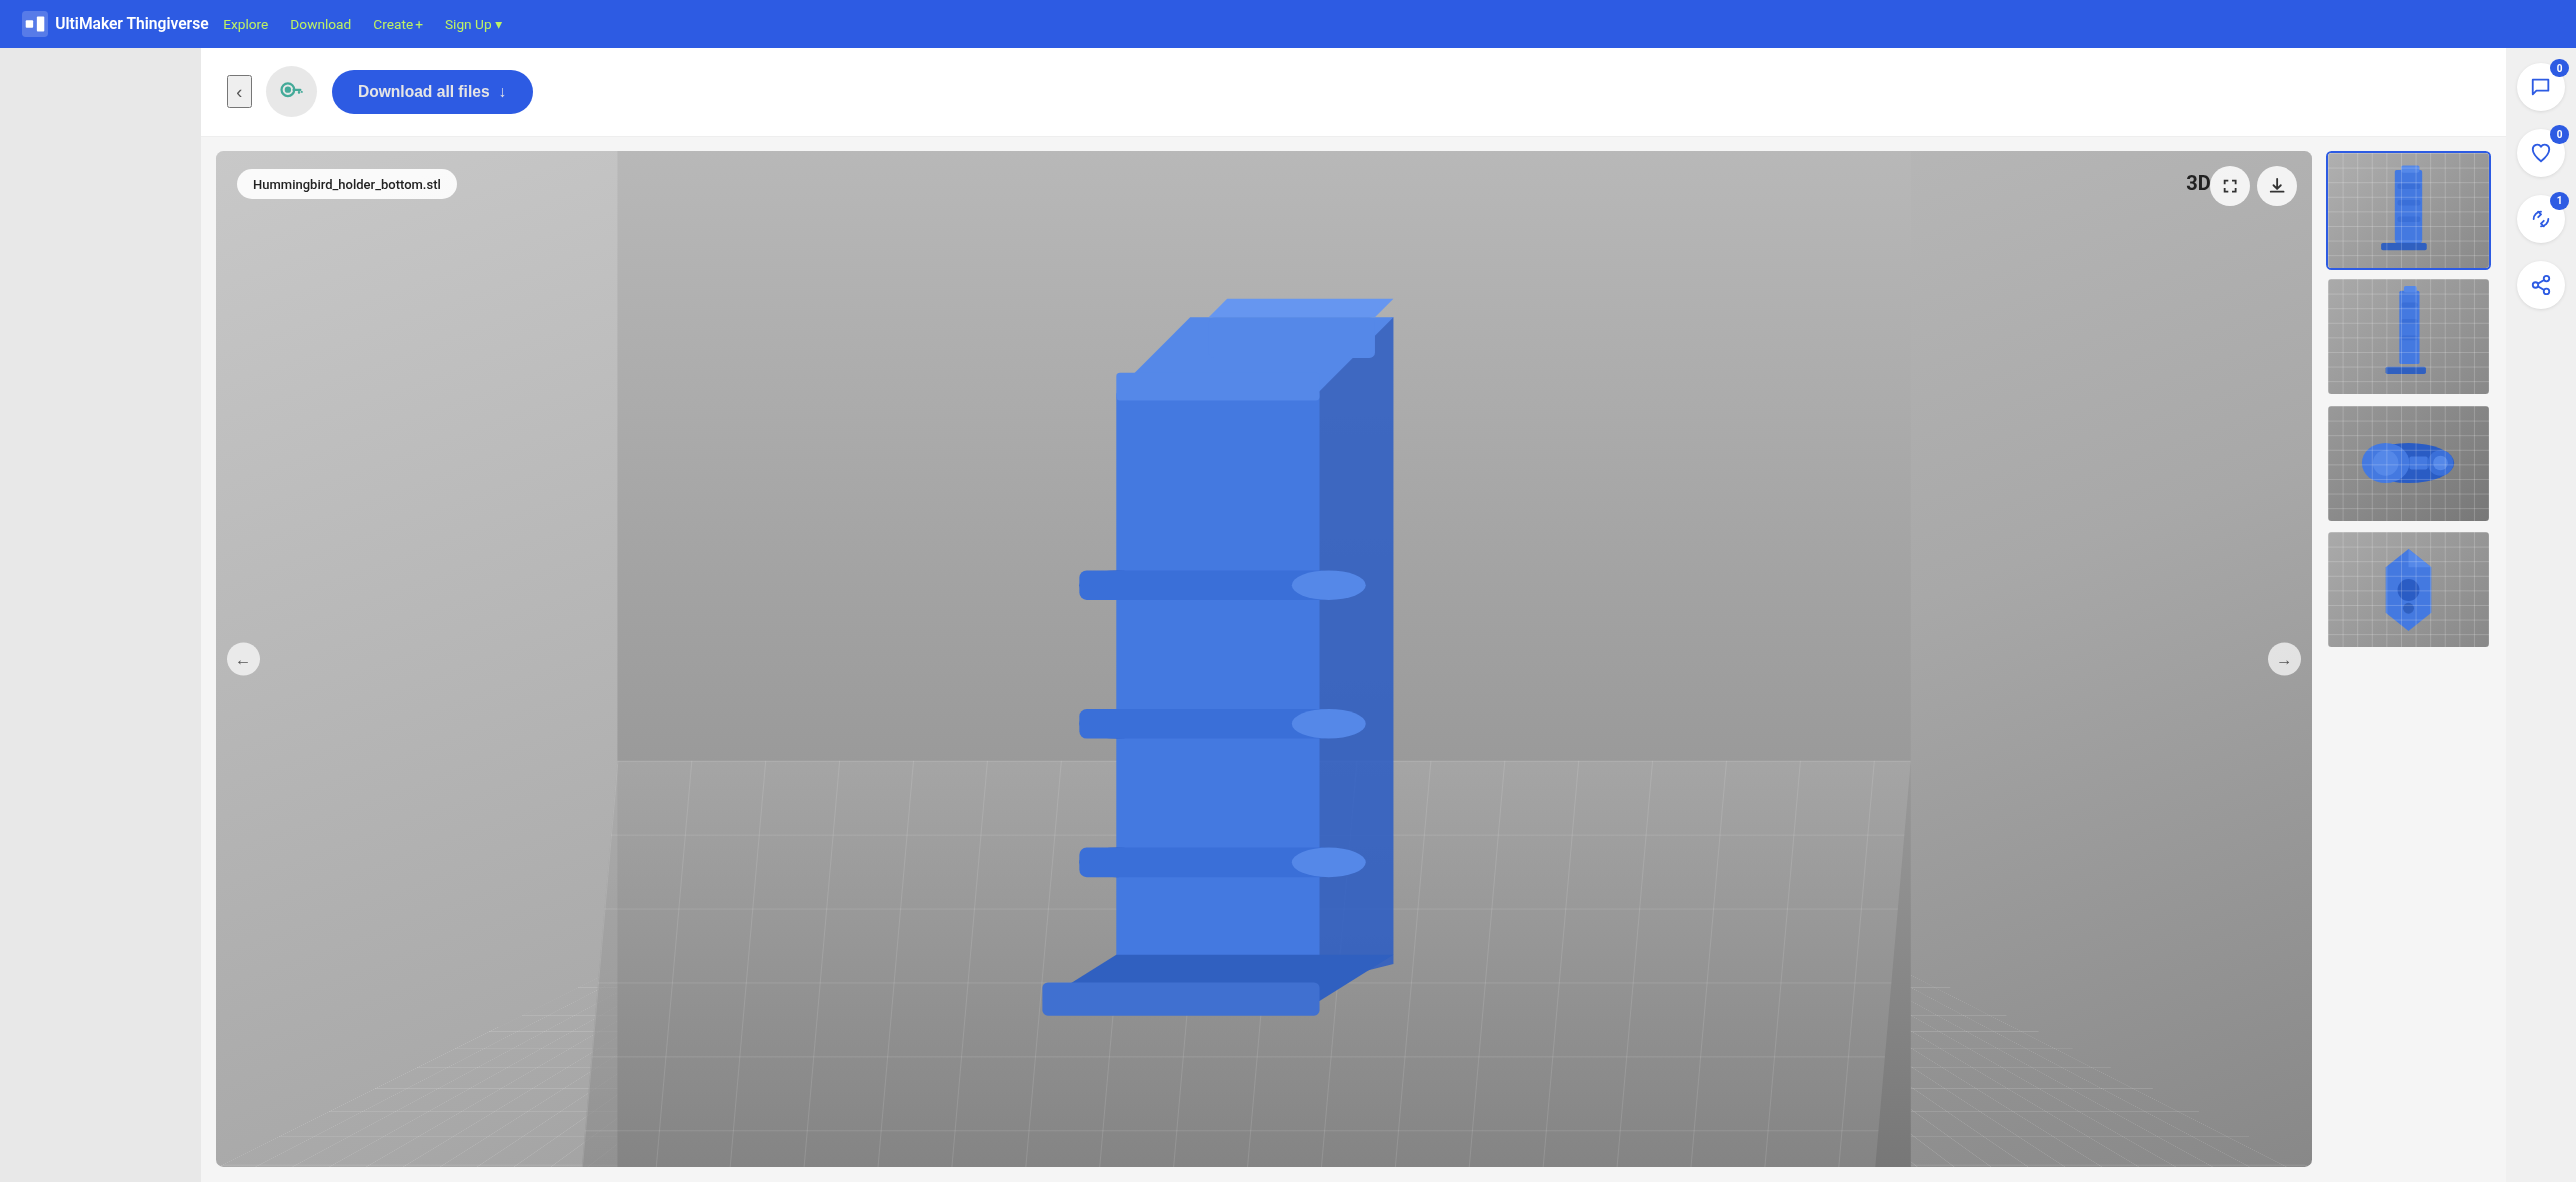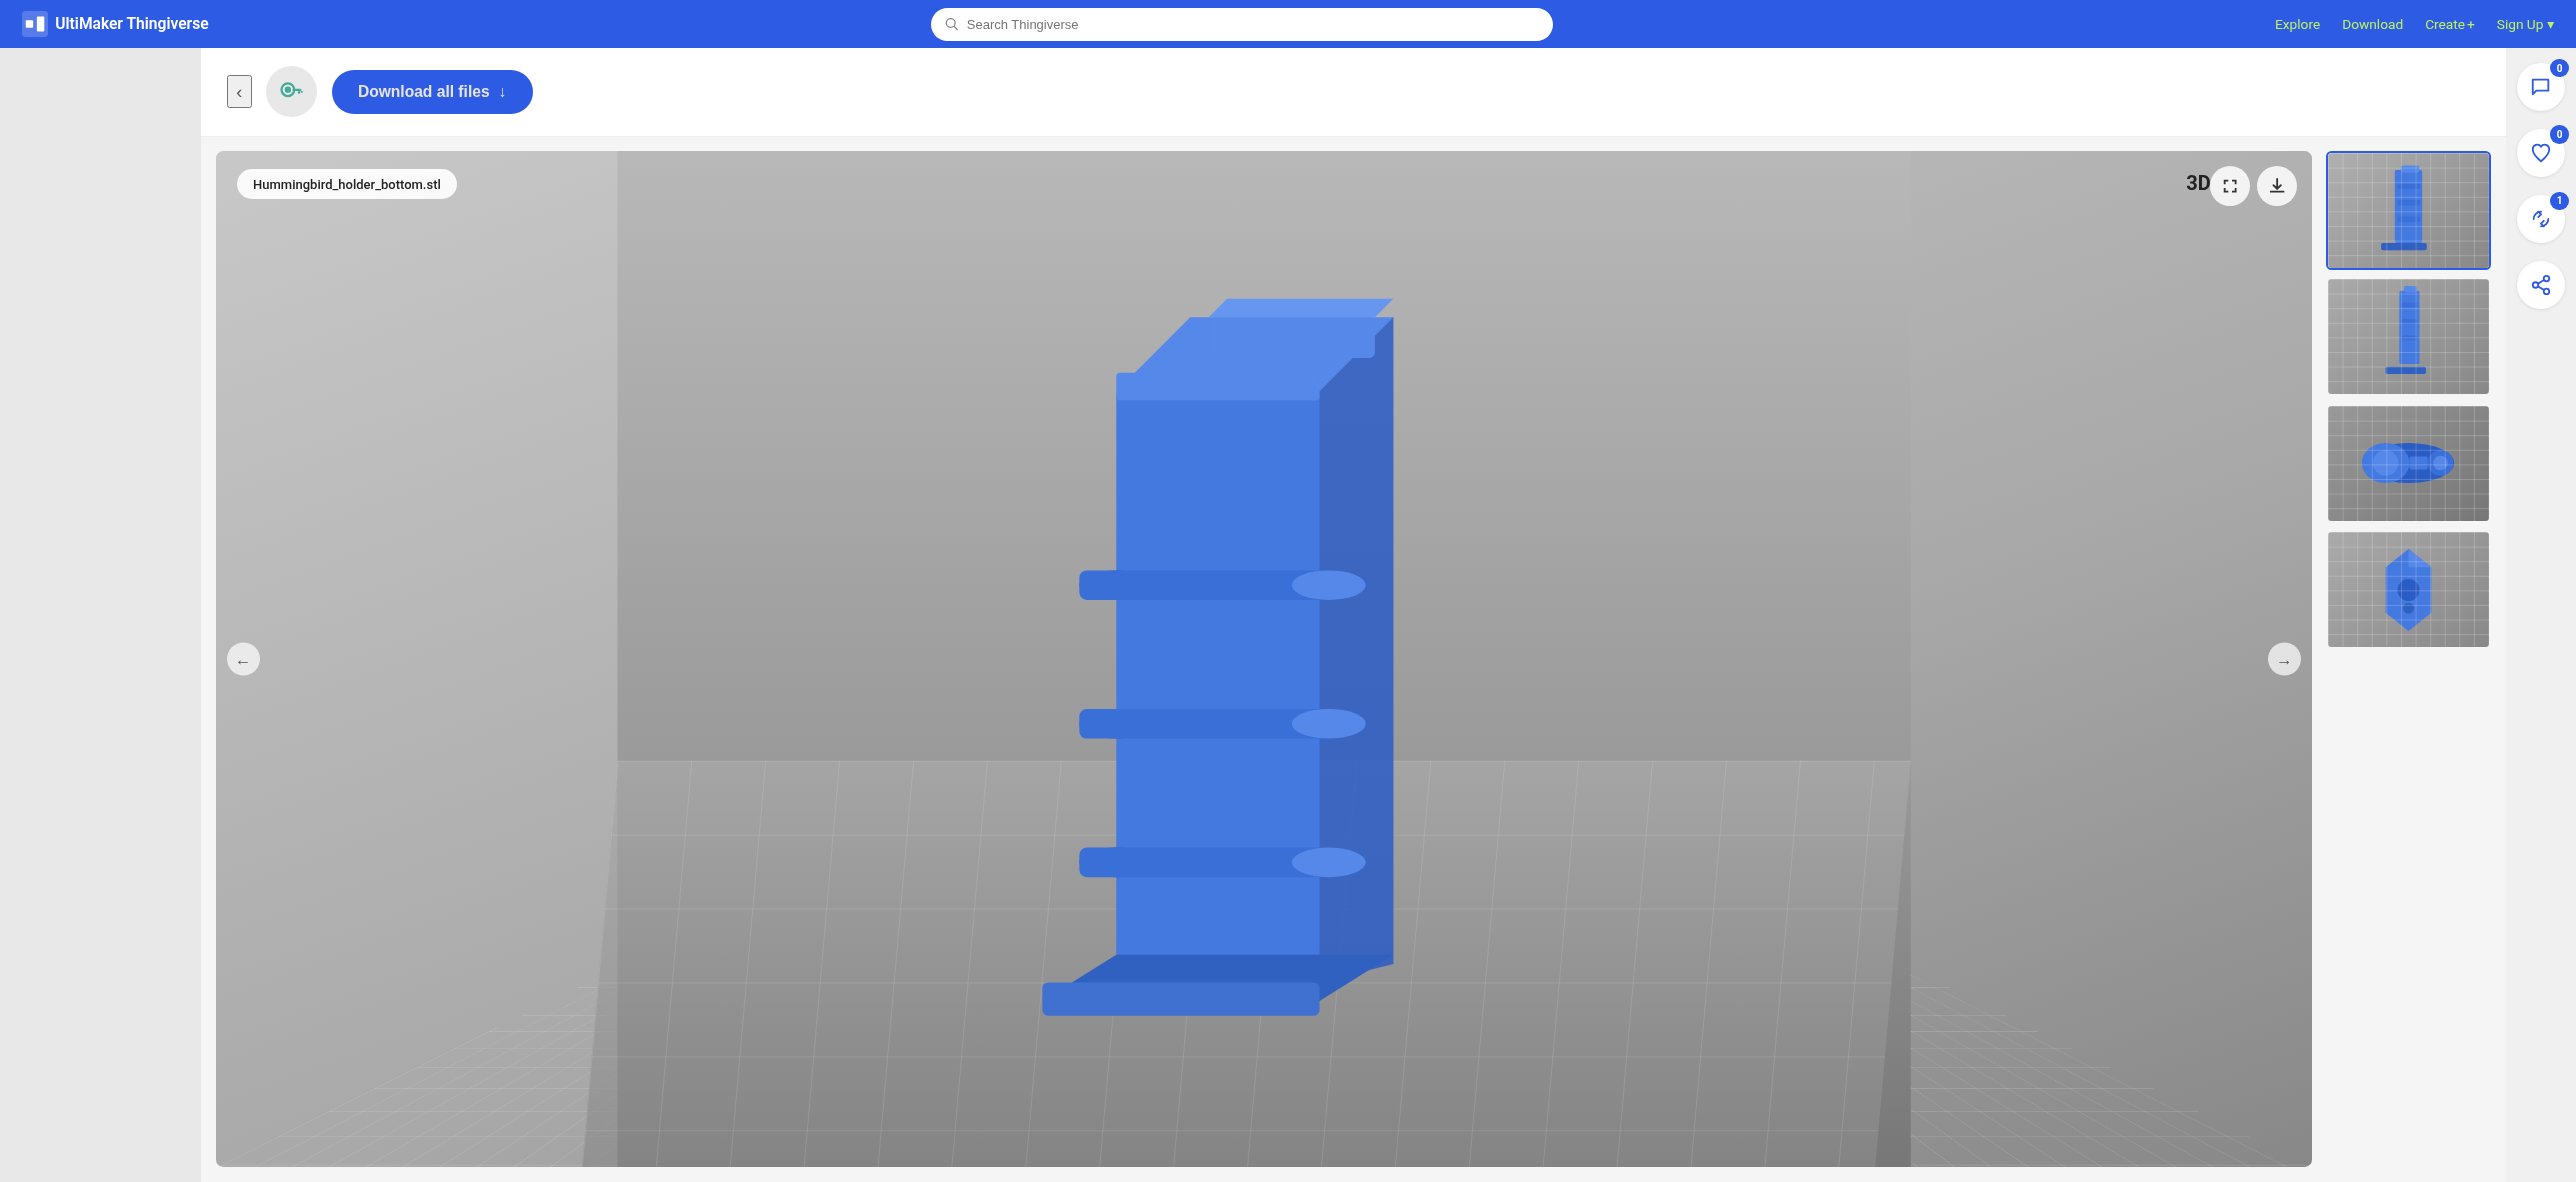--- a/index.html
+++ b/index.html
@@ -334,27 +334,20 @@
 <header class="header">
   <div class="logo-area">
     <svg class="logo-icon" viewBox="0 0 28 28" fill="none">
       <rect width="28" height="28" rx="4" fill="white" fill-opacity="0.2"></rect>
       <rect x="4" y="10" width="8" height="8" rx="1" fill="white"></rect>
       <rect x="16" y="6" width="8" height="16" rx="1" fill="white"></rect>
     </svg>
     <span>UltiMaker Thingiverse</span>
   </div>
 
-  <div class="search-bar">
-    <svg width="14.6" height="14.6" viewBox="0 0 16 16" fill="none">
-      <circle cx="6.5" cy="6.5" r="5" stroke="#888" stroke-width="1.5"></circle>
-      <line x1="10.5" y1="10.5" x2="14" y2="14" stroke="#888" stroke-width="1.5" stroke-linecap="round"></line>
-    </svg>
-    <input type="text" placeholder="Search Thingiverse" style="">
-  </div>
 
   <nav class="header-nav">
     <span>Explore</span>
     <span>Download</span>
     <span class="create-btn">
       <span>Create</span>
       <span>+</span>
     </span>
     <span class="signup-btn">
       <span>Sign Up</span>

